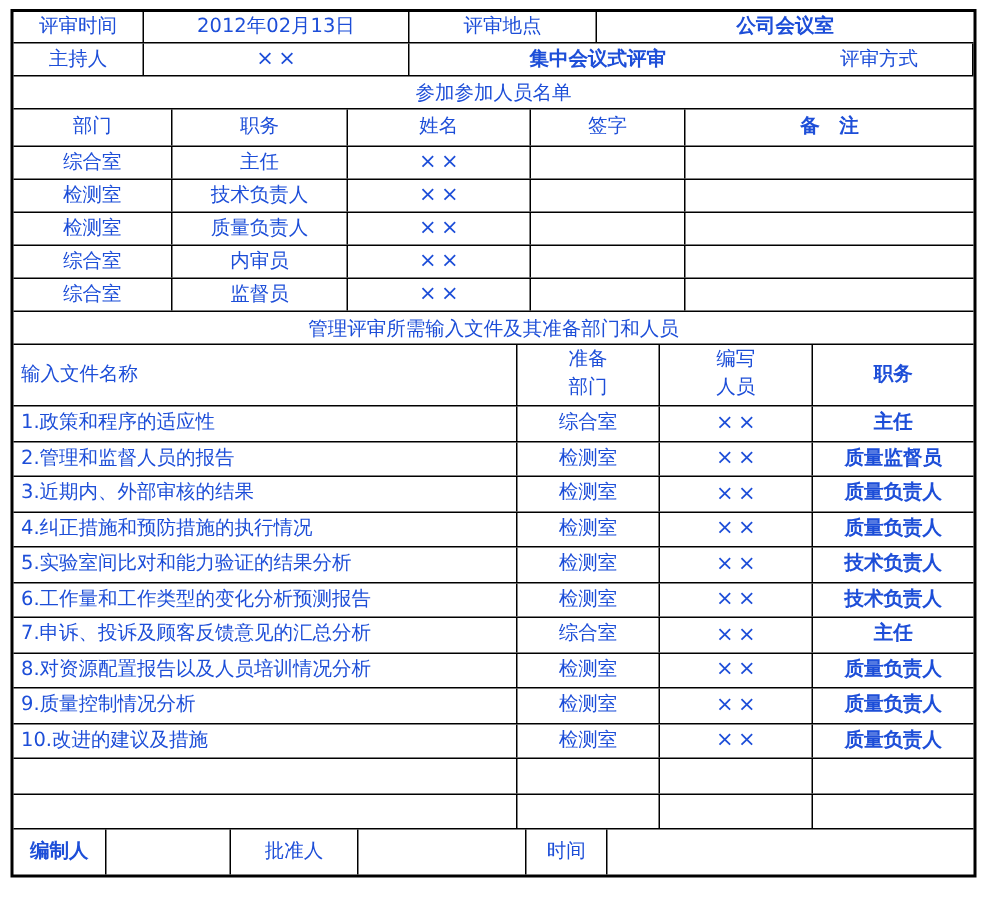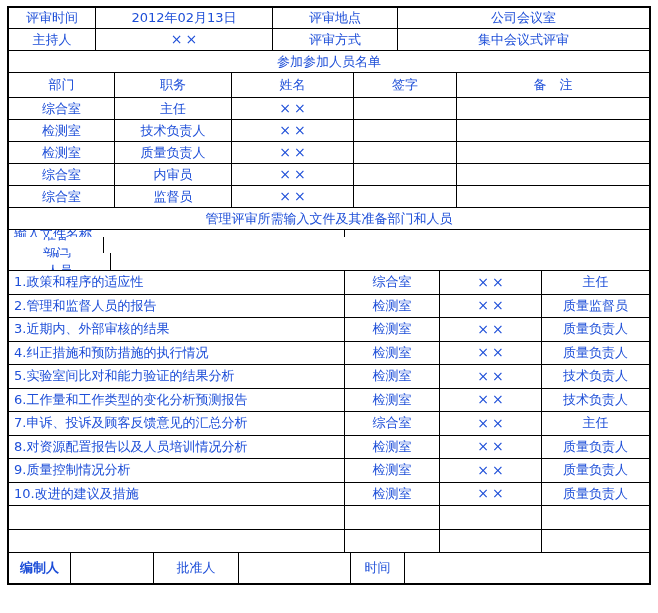--- a/index.html
+++ b/index.html
@@ -26,34 +26,34 @@
   .cell {
     border-right: 1px solid #000000;
     display: flex;
     align-items: center;
     justify-content: center;
     overflow: hidden;
     font-size: 13px;
     line-height: 1.2;
     white-space: pre;
   }
-  .cell.endc { border-right: none; flex: 1; }
+  .cell.endc { border-right: none; flex: 1; font-weight: bold; }
   .cell.left { justify-content: flex-start; padding-left: 5px; }
   .titlebar {
     display: flex;
     align-items: center;
     justify-content: center;
     border-bottom: 1px solid #000000;
     font-size: 13px;
   }
   .xx { font-size: 14px; letter-spacing: 3px; text-indent: 3px; }
   .wrap2 { width: 2.3em; text-align: center; white-space: normal; word-break: break-all; line-height: 1.45; }
   
   .h21 { height: 21px; } .h22 { height: 22px; } .h25 { height: 25px; }
-  .h235 { height: 23.5px; } .h41 { height: 41px; flex-direction: column; } .h30 { height: 30px; }
+  .h235 { height: 23.5px; } .h41 { height: 41px; } .h30 { height: 30px; }
   
   .iw1 { width: 87px; } .iw2 { width: 177px; } .iw3 { width: 125px; }
   
   .pw1 { width: 106px; } .pw2 { width: 117px; } .pw3 { width: 122px; } .pw4 { width: 103px; }
   
   .dw1 { width: 336px; } .dw2 { width: 95px; } .dw3 { width: 102px; }
   
   .fw1 { width: 62px; font-weight: bold; } .fw2 { width: 83px; } .fw3 { width: 85px; } .fw4 { width: 112px; } .fw5 { width: 54px; }
 </style>
 </head>
@@ -65,22 +65,22 @@
     <div class="row h21">
       <div class="cell iw1">评审时间</div>
       <div class="cell iw2">2012年02月13日</div>
       <div class="cell iw3">评审地点</div>
       <div class="cell endc">公司会议室</div>
     </div>
 
     <div class="row h22">
       <div class="cell iw1">主持人</div>
       <div class="cell iw2 xx">××</div>
+      <div class="cell endc">集中会议式评审</div>
       <div class="cell iw3">评审方式</div>
-      <div class="cell endc">集中会议式评审</div>
     </div>
 
     <div class="titlebar h22">参加参加人员名单</div>
 
     <div class="row h25">
       <div class="cell pw1">部门</div>
       <div class="cell pw2">职务</div>
       <div class="cell pw3">姓名</div>
       <div class="cell pw4">签字</div>
       <div class="cell endc">备　注</div>

